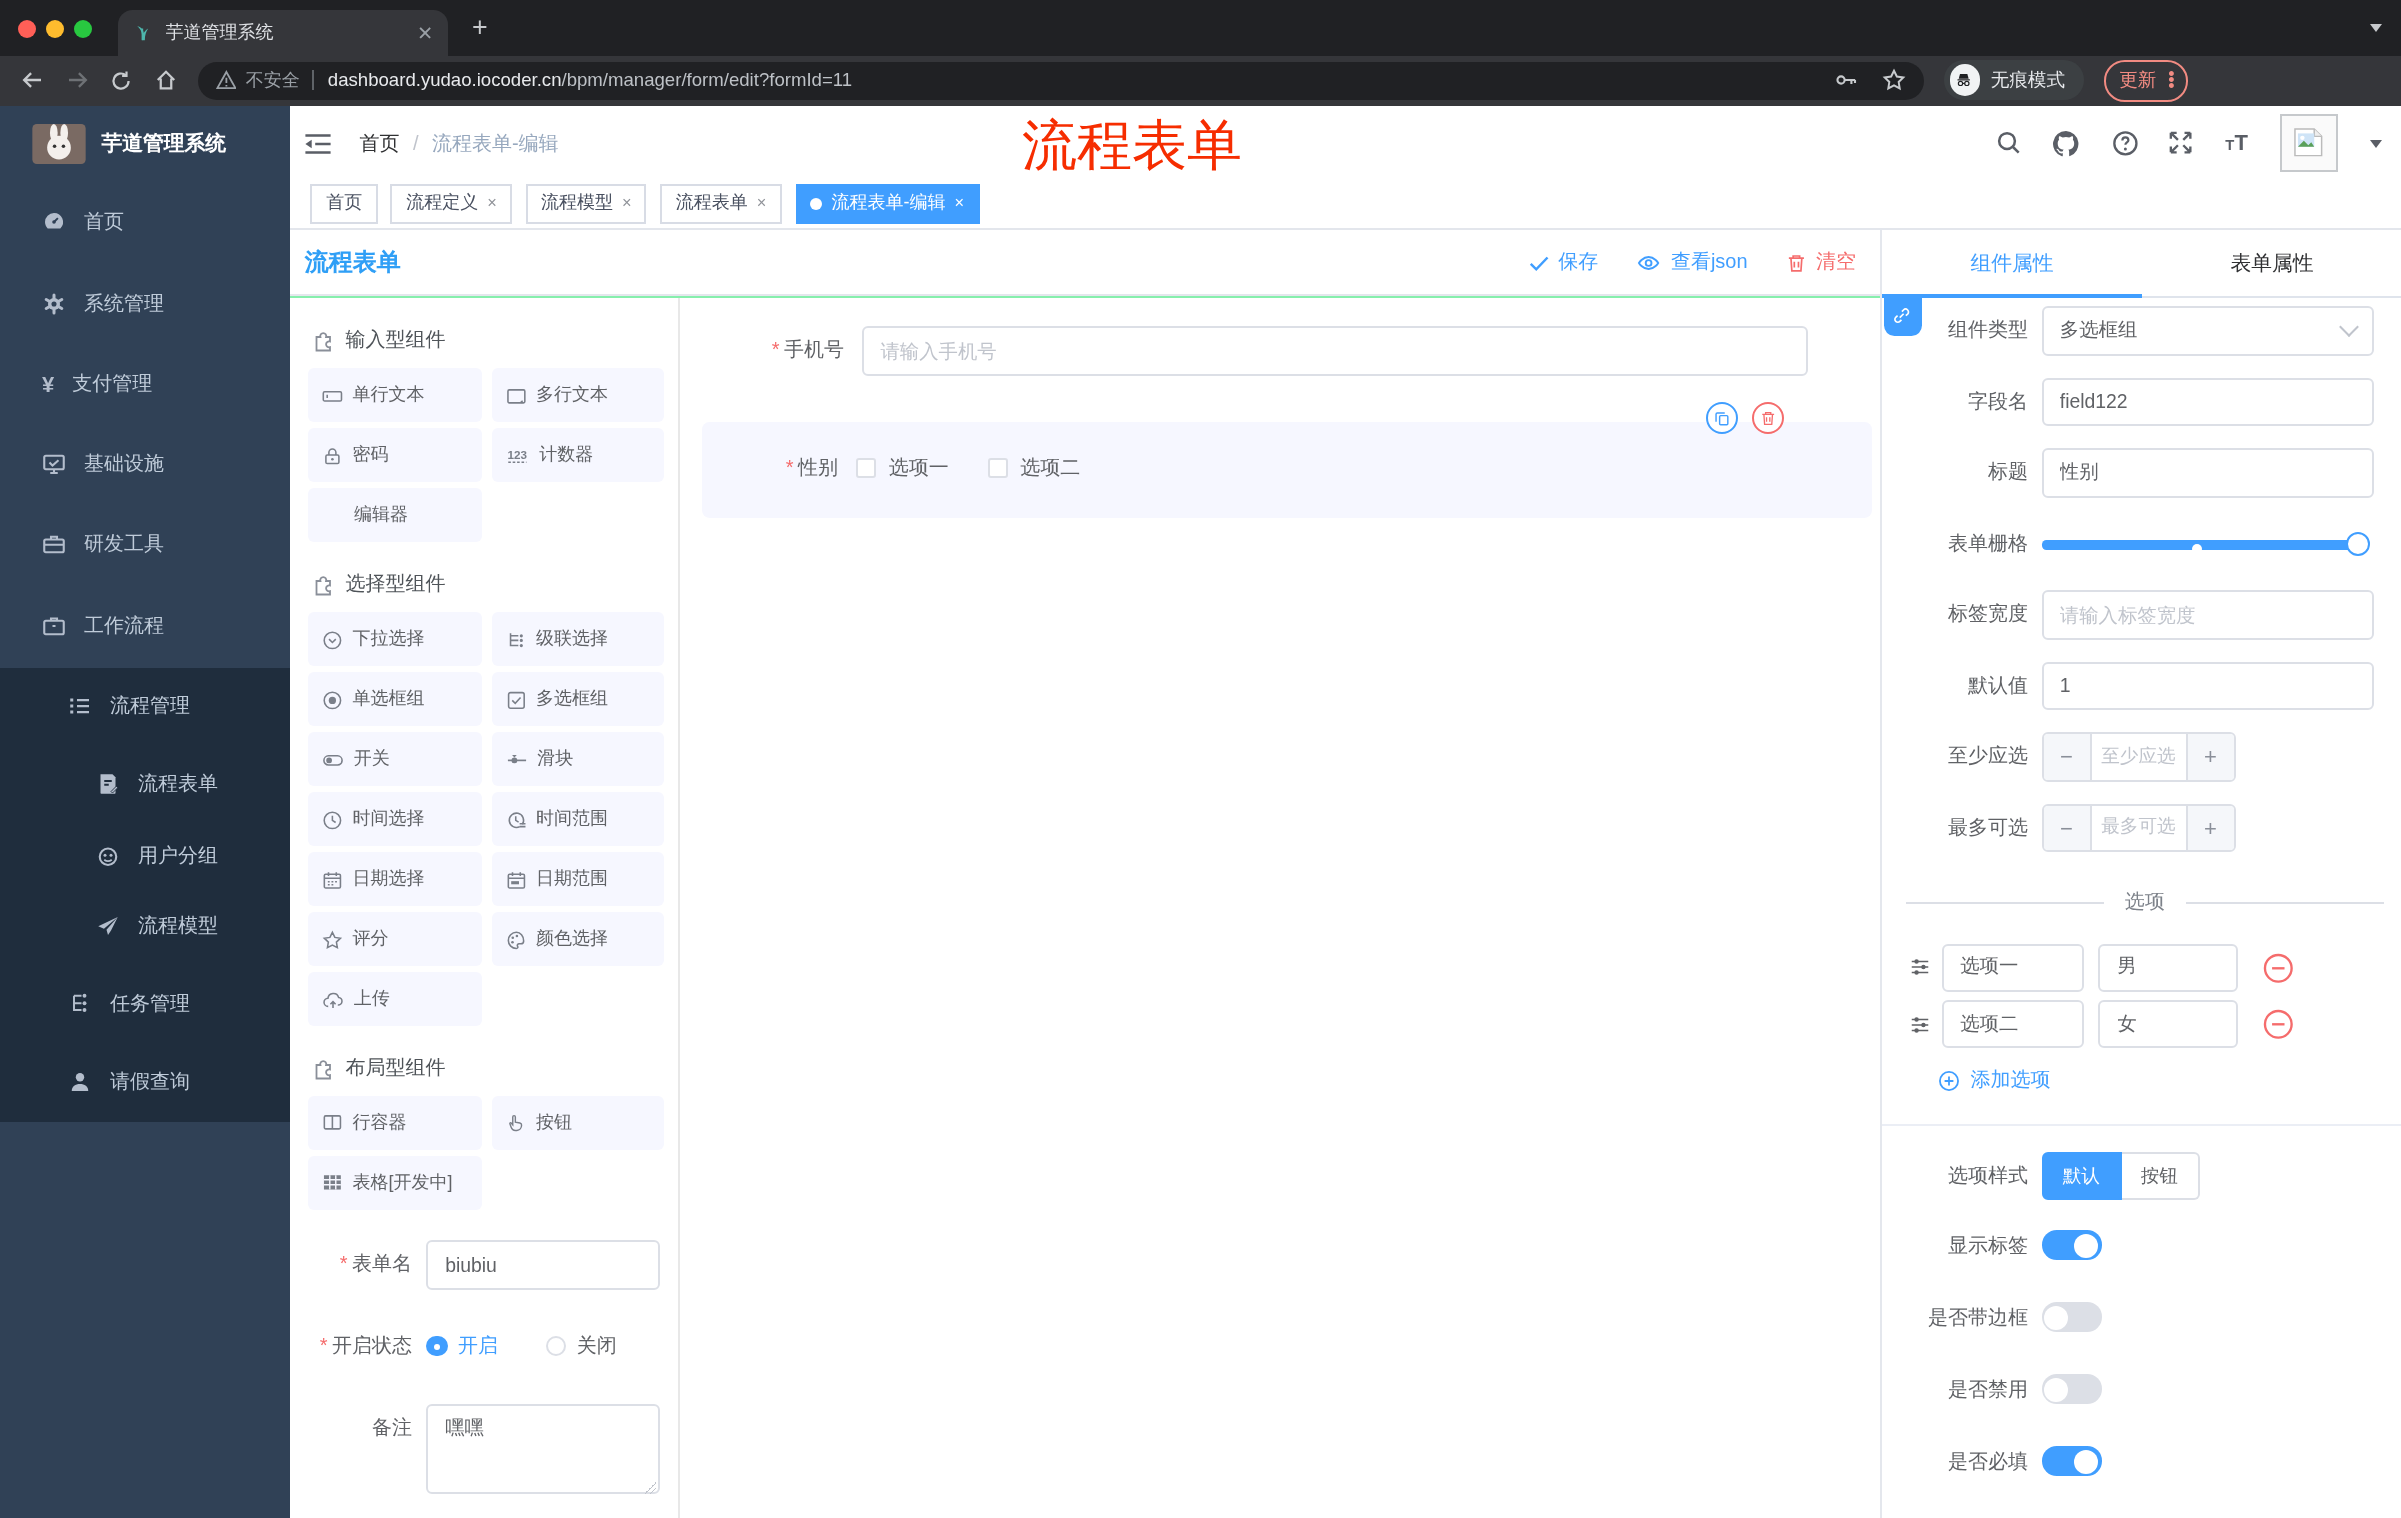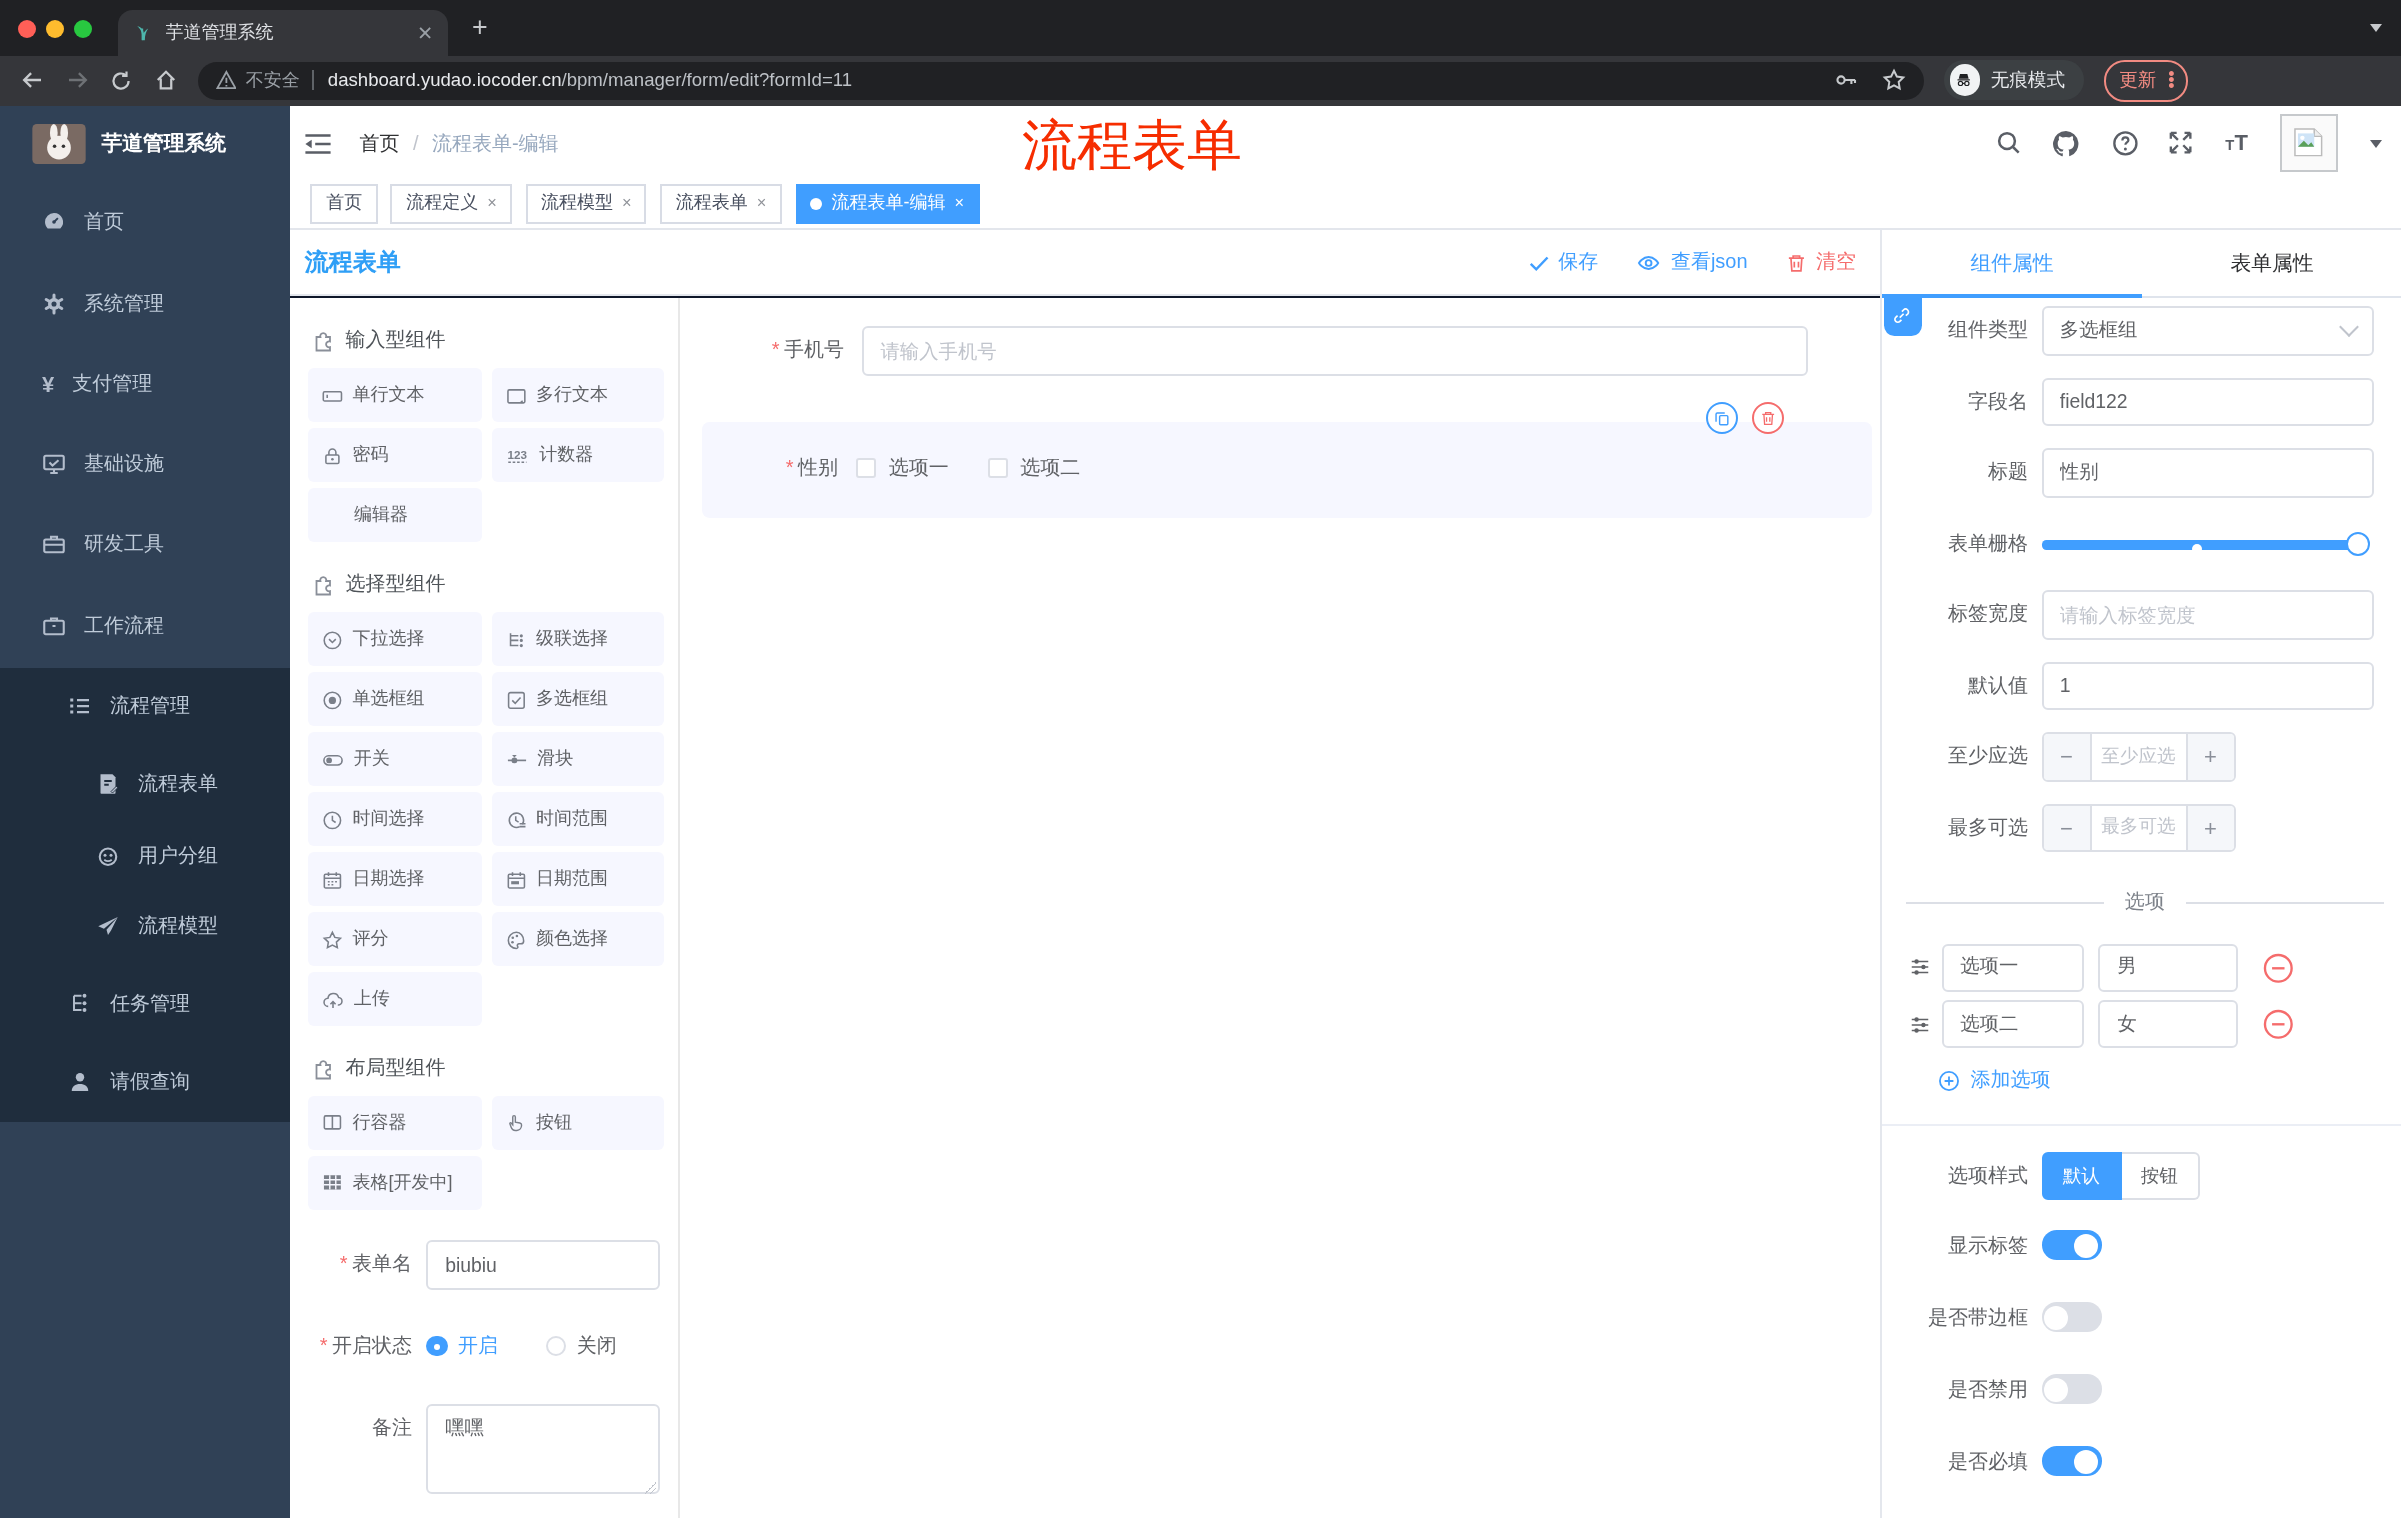--- a/index.html
+++ b/index.html
@@ -1,16 +1,16 @@
 <!DOCTYPE html>
 <html style="font-size:12px"><head>
 <meta charset="utf-8">
 <style>
   html,body{margin:0;padding:0;background:#fff;}
-  .viewport{position:relative;width:2401px;height:1519px;overflow:hidden;background:#0f172a;}
+  .viewport{position:relative;width:2401px;height:1519px;overflow:hidden;background:#86efac;}
   .stage{position:absolute;left:0;top:0;width:1201px;height:759px;transform:scale(2);transform-origin:0 0;
          font-family:"Liberation Sans","DejaVu Sans",sans-serif;-webkit-font-smoothing:antialiased;}
   .abs{position:absolute;box-sizing:border-box;}
   svg{display:block;}
 
   
   .tabstrip{left:0;top:0;width:1201px;height:28px;background:#202124;}
   .tl{position:absolute;top:9.7px;width:9px;height:9px;border-radius:50%;}
   .tab{position:absolute;left:59px;top:4.5px;width:165px;height:24px;background:#35363a;border-radius:7.4px 7.4px 0 0;
        display:flex;align-items:center;padding:0 7.4px;color:#dfe1e5;font-size:9px;box-sizing:border-box;}

